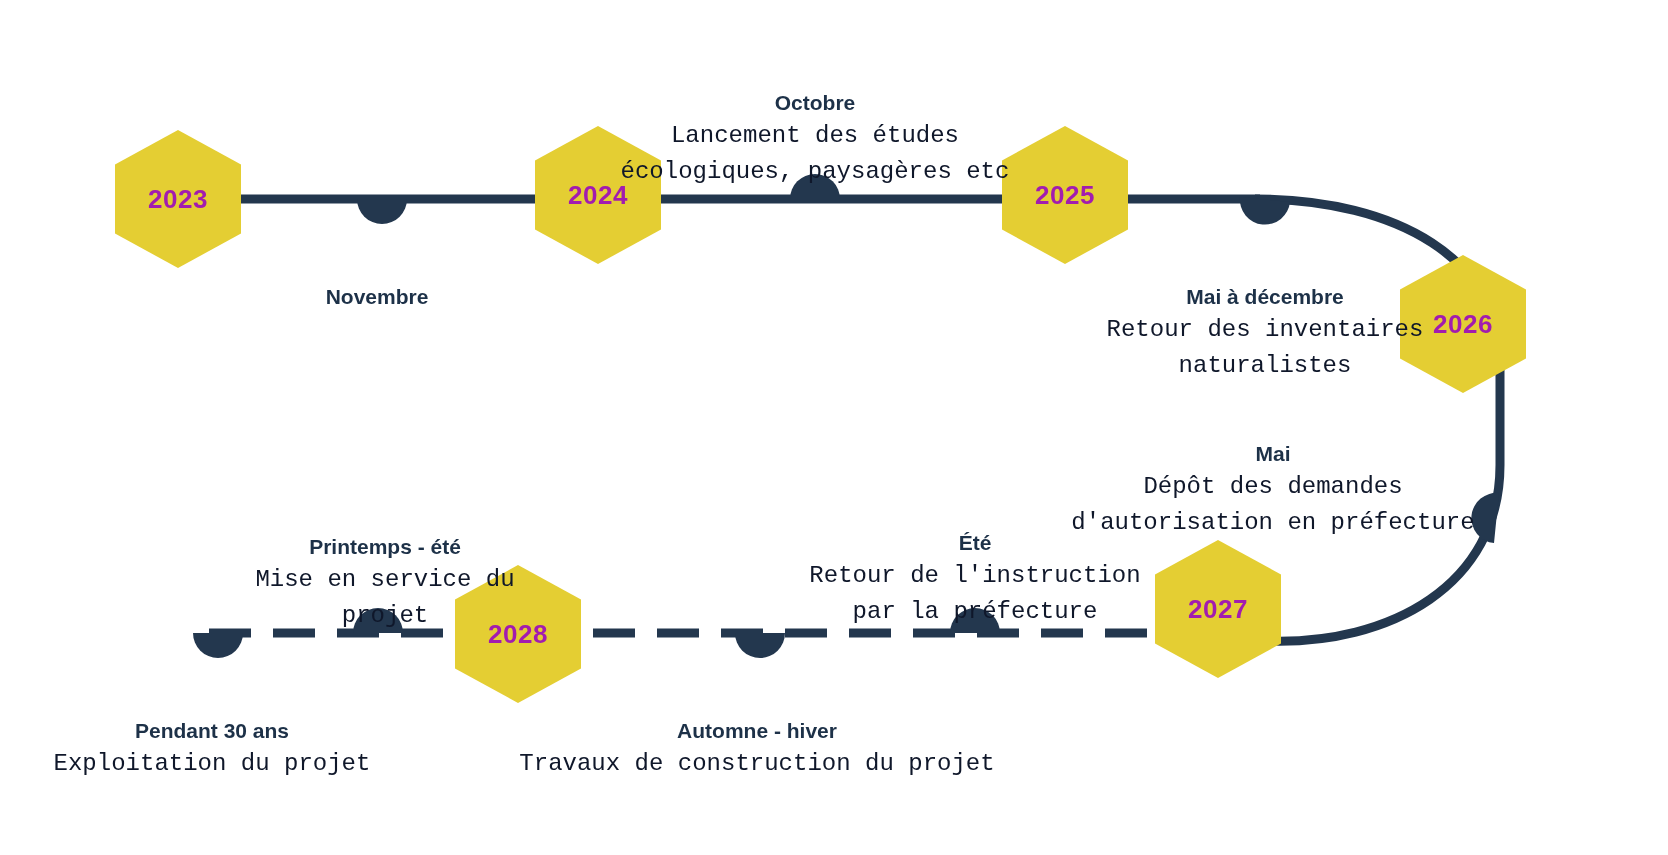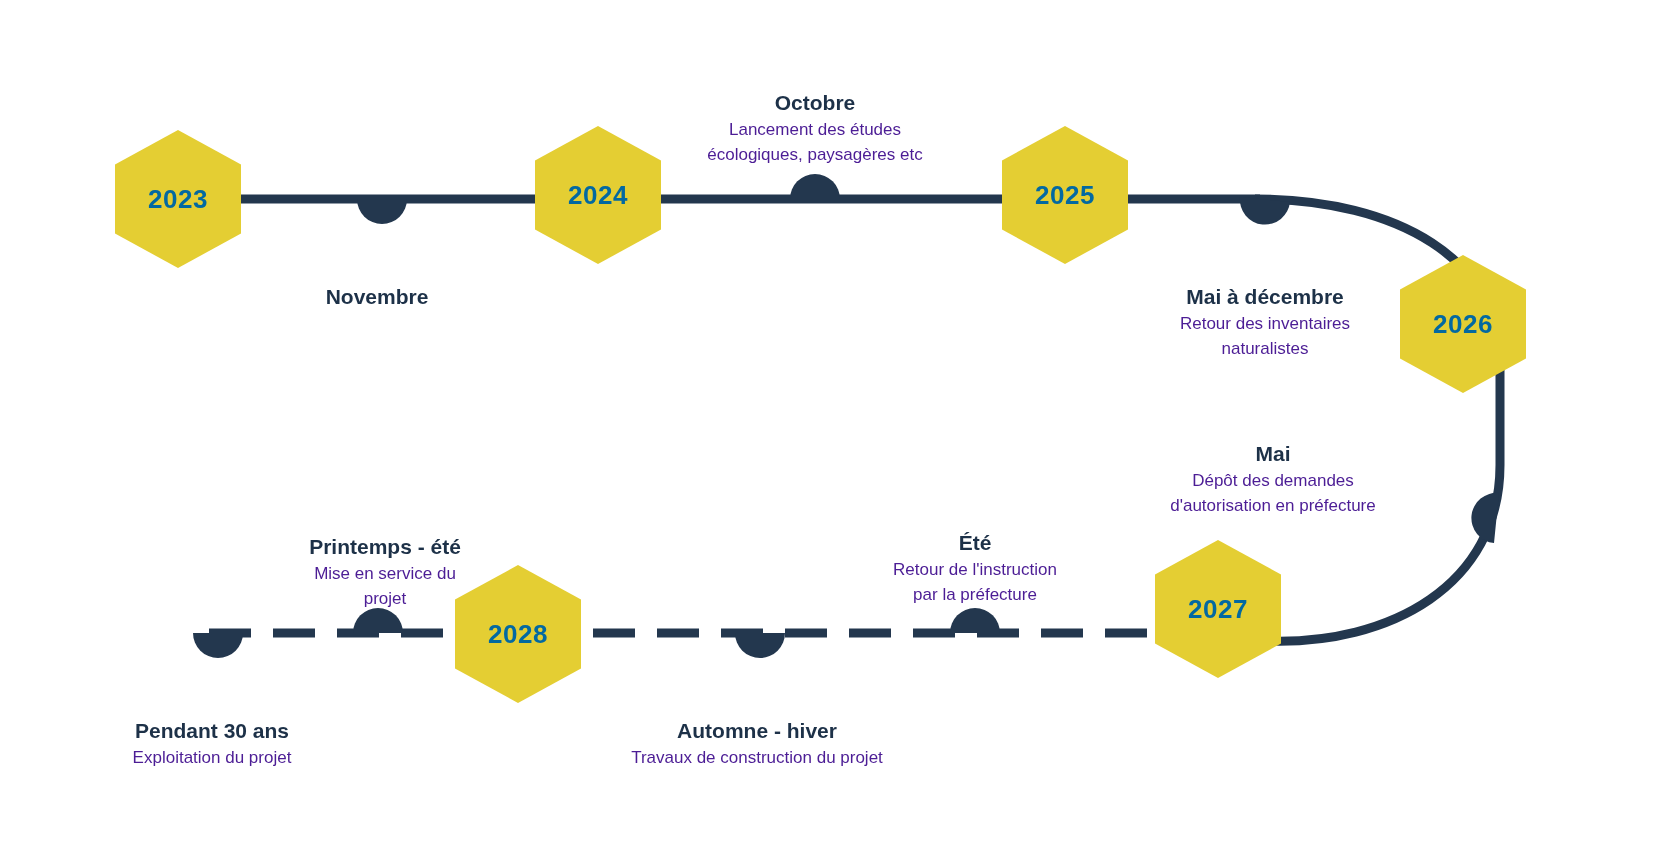--- a/index.html
+++ b/index.html
@@ -33,46 +33,47 @@
     position: absolute;
     width: 126px;
     height: 138px;
     background: #E4CE33;
     clip-path: polygon(50% 0%, 100% 25%, 100% 75%, 50% 100%, 0% 75%, 0% 25%);
     display: flex;
     align-items: center;
     justify-content: center;
   }
   .hex span {
-    color: #0369a1;
+    color: #a21caf;
     font-size: 26px;
     font-weight: bold;
     letter-spacing: 0.5px;
     line-height: 1;
   }
   .label {
     position: absolute;
     text-align: center;
     color: #23374E;
     margin-top: 31px;
   }
   .label .ttl {
     font-size: 21px;
     font-weight: bold;
     line-height: 1.45;
     display: block;
     color: #1D3148;
   }
   .label .desc {
-    font-size: 17px;
+    font-size: 24px;
     font-weight: normal;
     line-height: 1.47;
     display: block;
-    color: #4c1d95;
+    color: #0f172a;
     white-space: pre-line;
+    font-family: Liberation Mono, monospace;
   }
 </style>
 </head>
 <body>
 
 <div id="timeline-root">
 
   <svg class="track" viewBox="0 0 1668 855">
 
     <path d="M 205 199 L 1260 199" fill="none" stroke="#23374E" stroke-width="9"></path>

